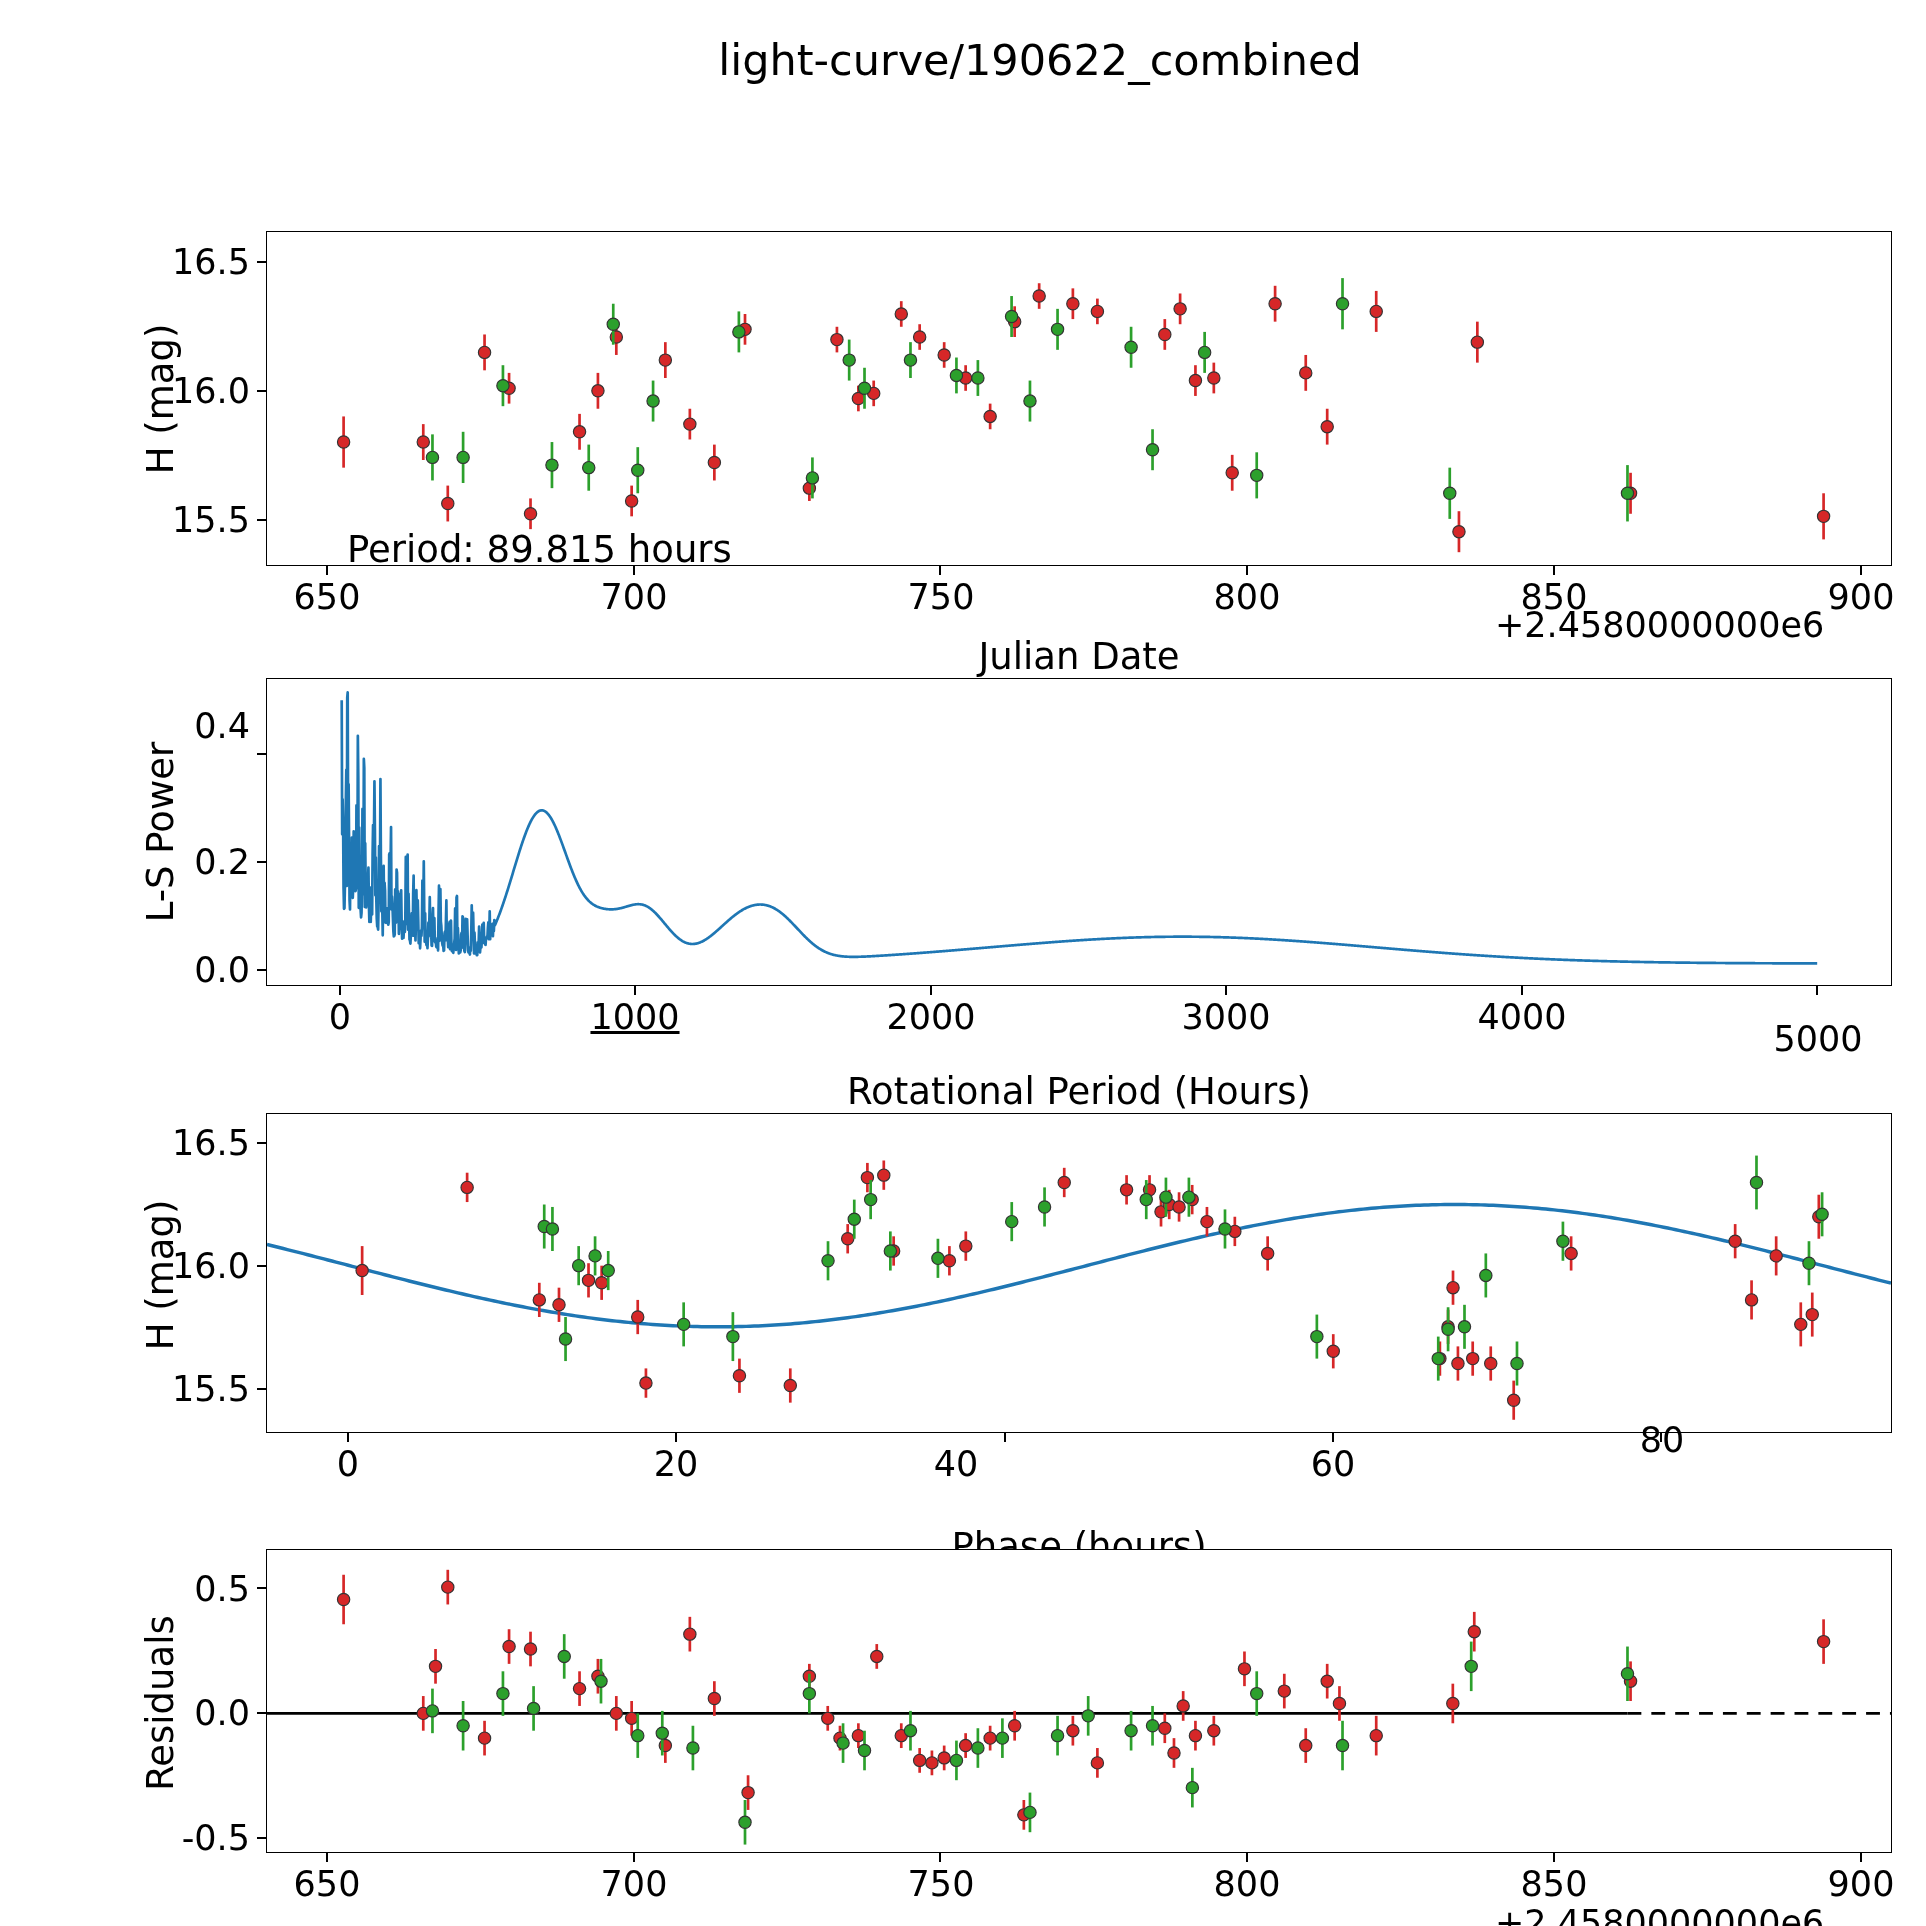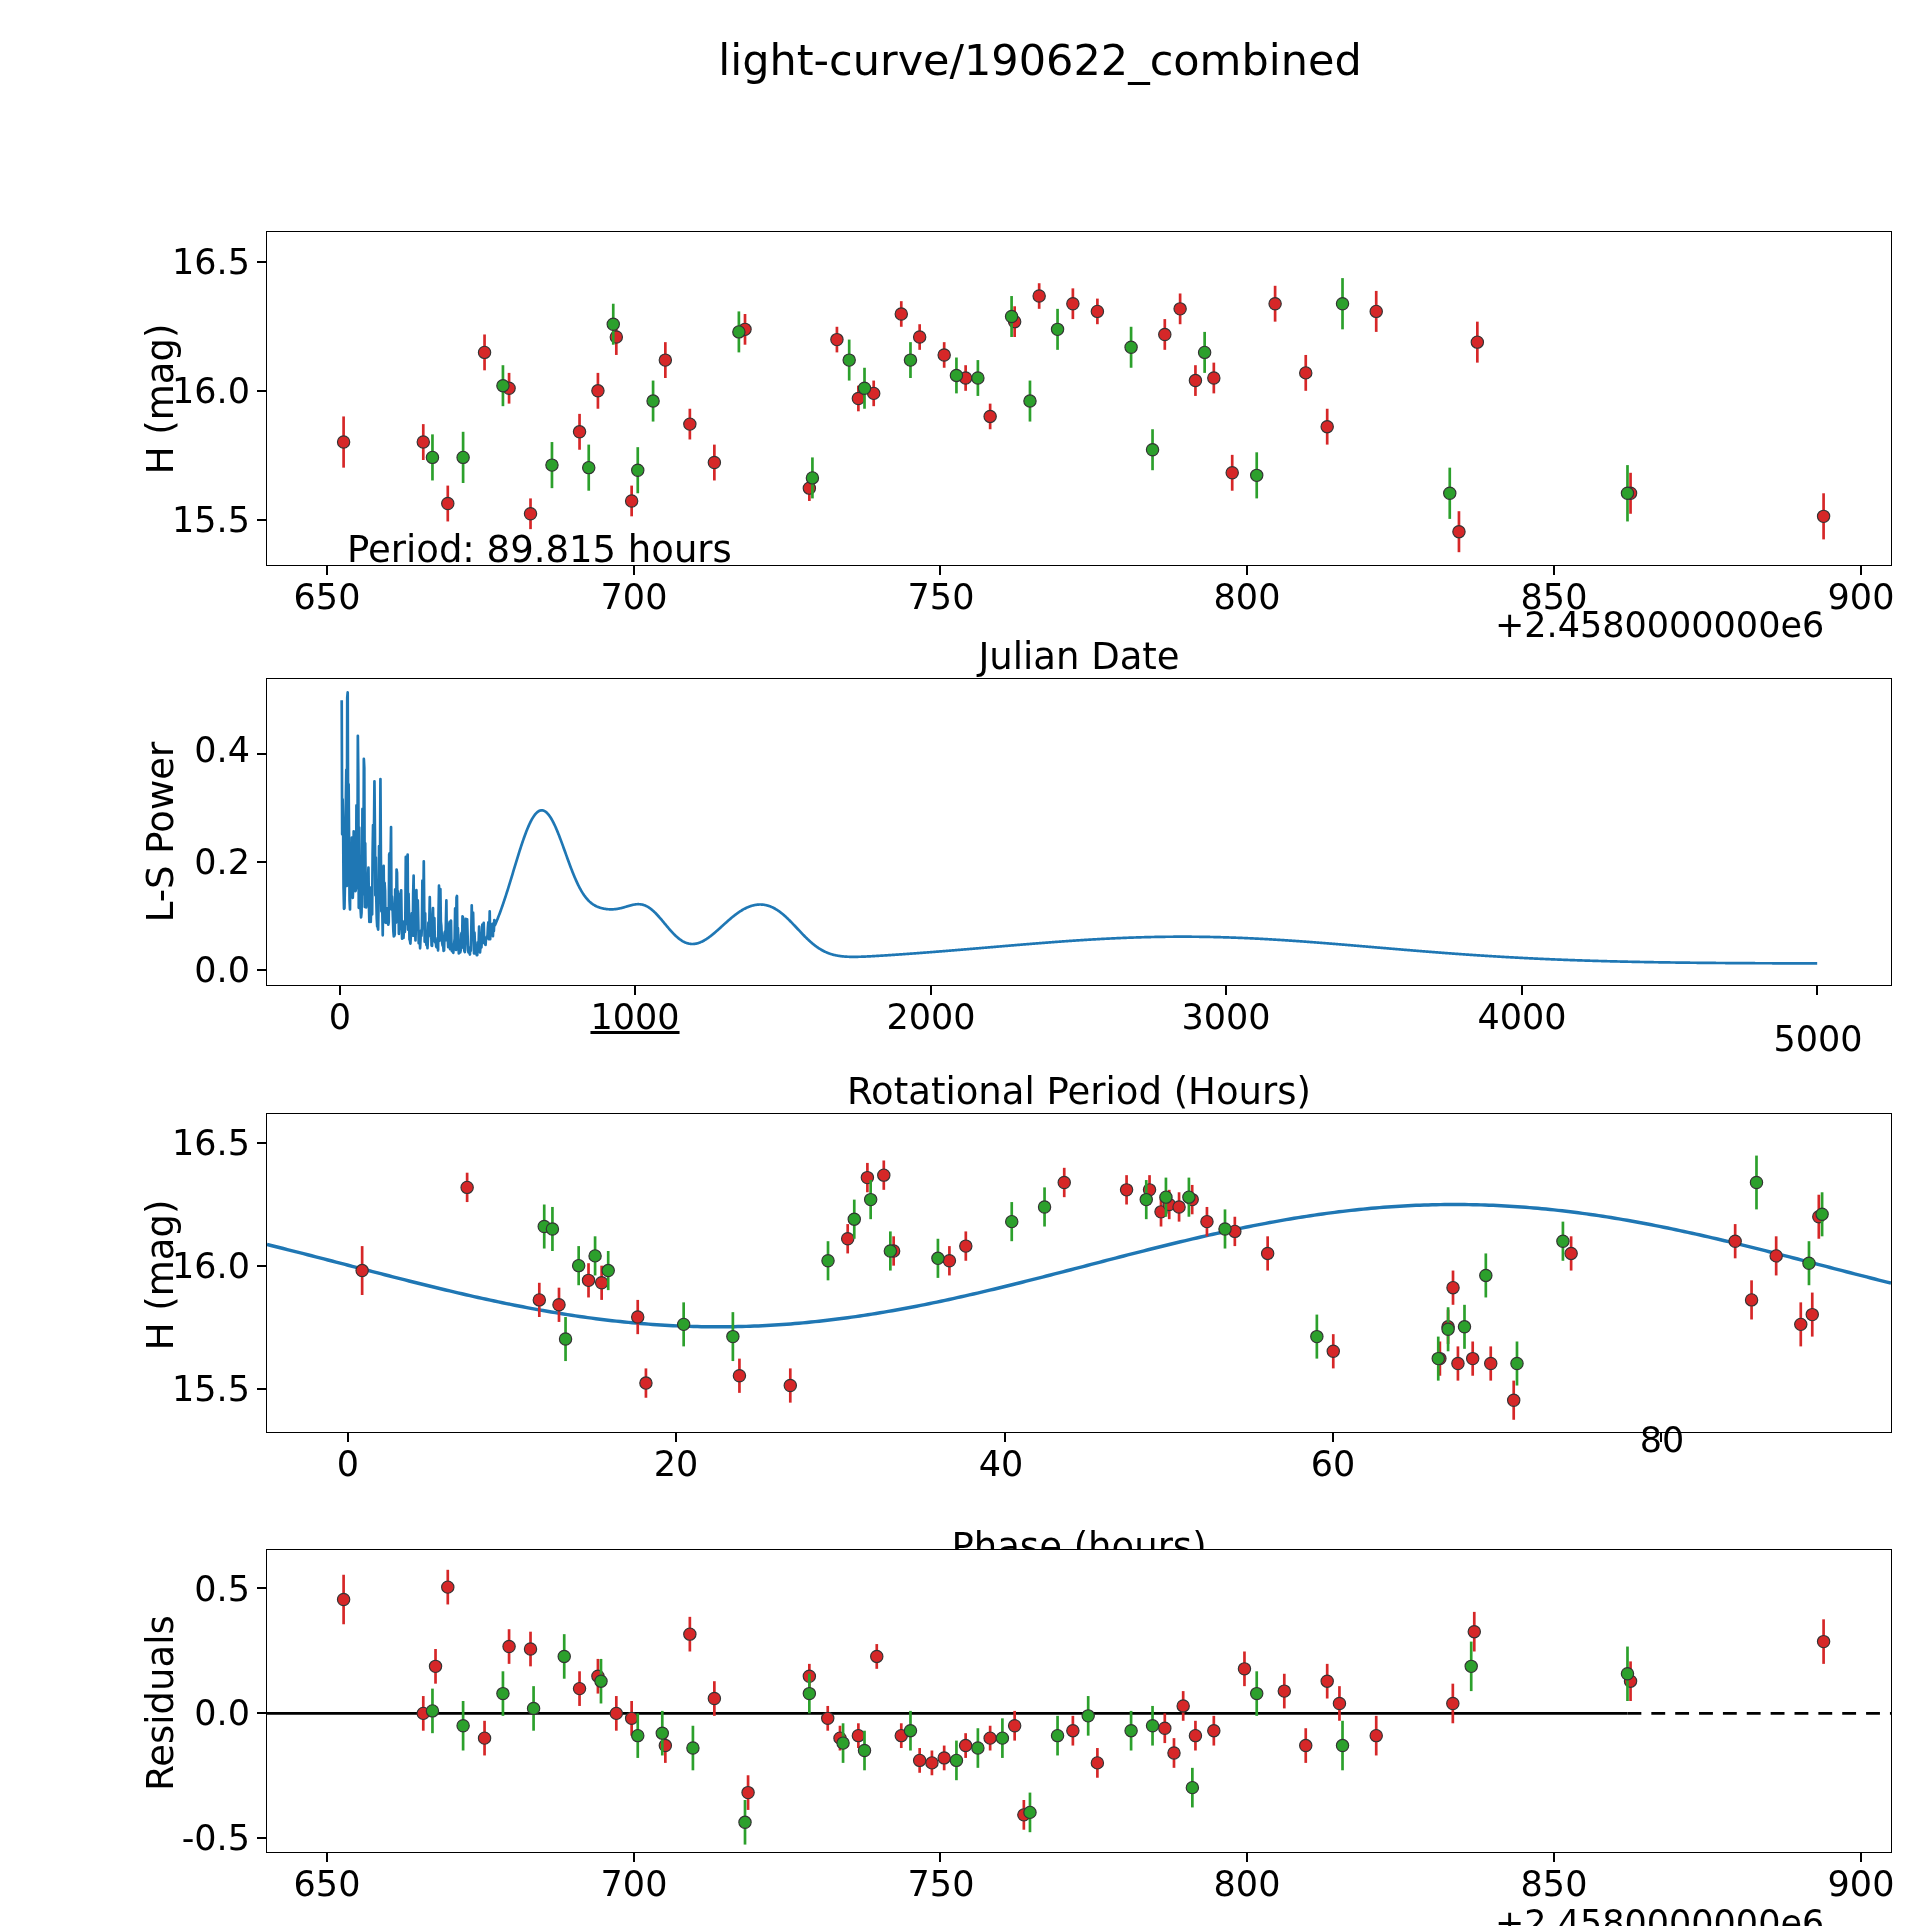--- a/index.html
+++ b/index.html
@@ -593,27 +593,27 @@
       <div class="tick-label tick-x" style="left: 1226px; top: 997px;">3000</div>
       <div class="tick-mark" style="left: 1225px; top: 986px; width: 2.3px; height: 8.5px;"></div>
       <div class="tick-label tick-x" style="left: 1522px; top: 997px;">4000</div>
       <div class="tick-mark" style="left: 1521px; top: 986px; width: 2.3px; height: 8.5px;"></div>
       <div class="tick-label tick-x" style="left: 1818px; top: 1019px;">5000</div>
       <div class="tick-mark" style="left: 1816px; top: 986px; width: 2.3px; height: 8.5px;"></div>
       <div class="tick-label tick-y" style="left: 250px; top: 970px; transform: translate(-100%, -50%);">0.0</div>
       <div class="tick-mark" style="left: 257px; top: 969px; width: 8.5px; height: 2.3px;"></div>
       <div class="tick-label tick-y" style="left: 250px; top: 862px; transform: translate(-100%, -50%);">0.2</div>
       <div class="tick-mark" style="left: 257px; top: 861px; width: 8.5px; height: 2.3px;"></div>
-      <div class="tick-label tick-y" style="left: 250px; top: 750px; transform: translate(-100%, -50%);">0.4</div>
+      <div class="tick-label tick-y" style="left: 250px; top: 726px; transform: translate(-100%, -50%);">0.4</div>
       <div class="tick-mark" style="left: 257px; top: 753px; width: 8.5px; height: 2.3px;"></div>
       <div class="tick-label tick-x" style="left: 348px; top: 1444px;">0</div>
       <div class="tick-mark" style="left: 347px; top: 1433px; width: 2.3px; height: 8.5px;"></div>
       <div class="tick-label tick-x" style="left: 676px; top: 1444px;">20</div>
       <div class="tick-mark" style="left: 675px; top: 1433px; width: 2.3px; height: 8.5px;"></div>
-      <div class="tick-label tick-x" style="left: 1001px; top: 1444px; text-align: center;">40</div>
+      <div class="tick-label tick-x" style="left: 956px; top: 1444px; text-align: center;">40</div>
       <div class="tick-mark" style="left: 1004px; top: 1433px; width: 2.3px; height: 8.5px;"></div>
       <div class="tick-label tick-x" style="left: 1333px; top: 1444px;">60</div>
       <div class="tick-mark" style="left: 1332px; top: 1433px; width: 2.3px; height: 8.5px;"></div>
       <div class="tick-label tick-x" style="left: 1662px; top: 1420px;">80</div>
       <div class="tick-mark" style="left: 1660px; top: 1433px; width: 2.3px; height: 8.5px;"></div>
       <div class="tick-label tick-y" style="left: 250px; top: 1389px; transform: translate(-100%, -50%);">15.5</div>
       <div class="tick-mark" style="left: 257px; top: 1388px; width: 8.5px; height: 2.3px;"></div>
       <div class="tick-label tick-y" style="left: 250px; top: 1266px; transform: translate(-100%, -50%);">16.0</div>
       <div class="tick-mark" style="left: 257px; top: 1265px; width: 8.5px; height: 2.3px;"></div>
       <div class="tick-label tick-y" style="left: 250px; top: 1143px; transform: translate(-100%, -50%);">16.5</div>

